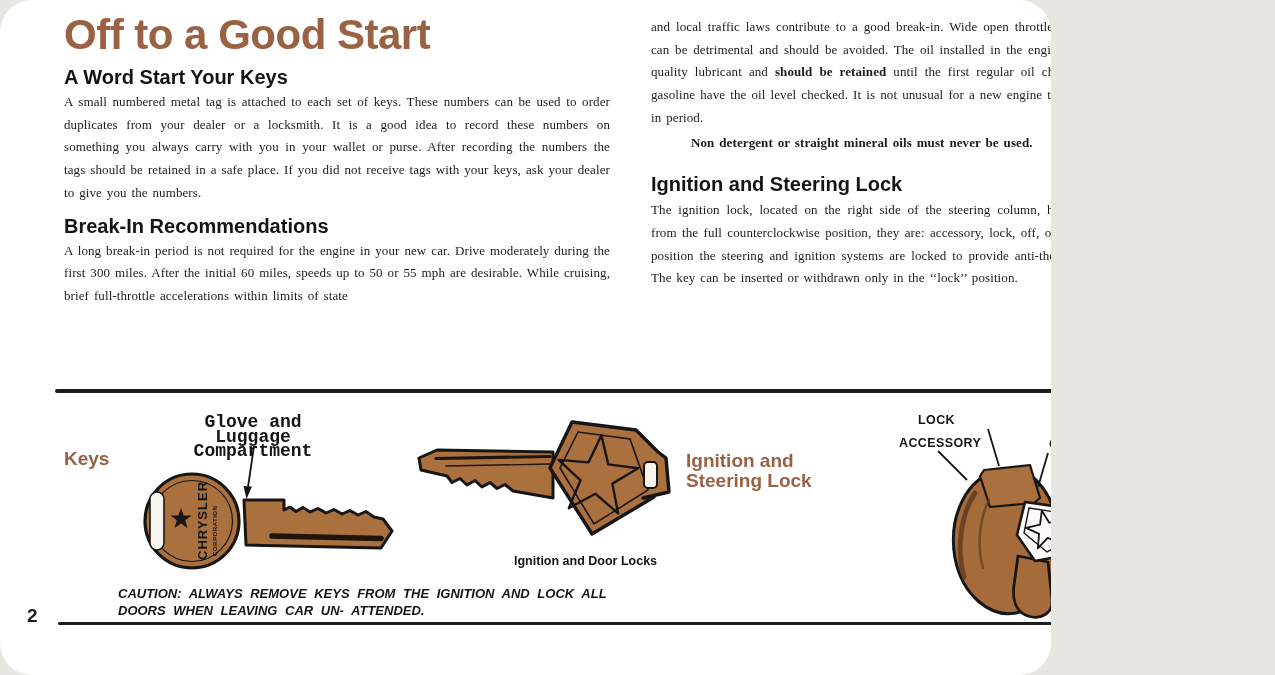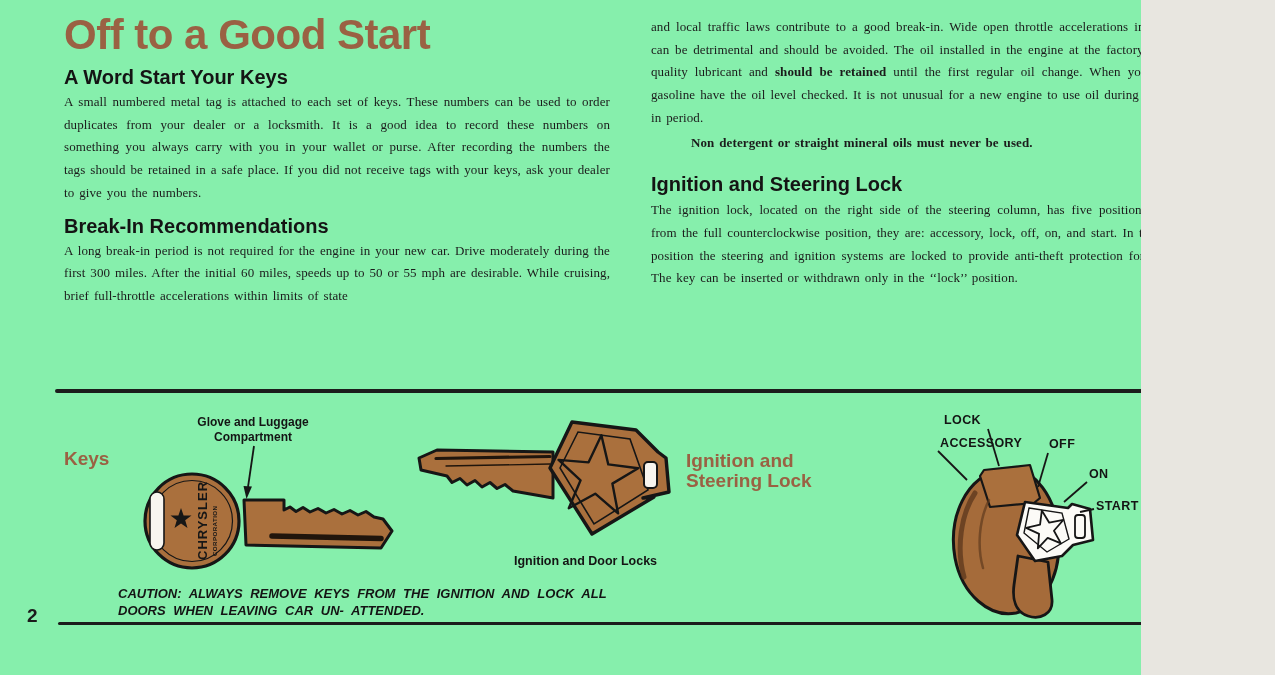--- a/index.html
+++ b/index.html
@@ -1,20 +1,21 @@
 <!DOCTYPE html>
 <html><head>
 <meta charset="utf-8">
 <style>
   html,body { margin:0; padding:0; background:#e8e6e0; }
   .page {
-    position:relative; width:1141px; height:675px; overflow:hidden;
-    background:#86efac;
+    position:relative; width:1051px; height:675px; overflow:hidden;
+    background:#ffffff;
     font-family:"Liberation Serif", serif;
     color:#1b1b1b;
+    border-radius:32px;
   }
   
   .col { position:absolute; }
   .col-left  { left:64px;  top:12px; width:546px; }
   .col-right { left:651px; top:16px; width:548px; }
   .page-title {
     font-family:"Liberation Sans", sans-serif; font-weight:bold;
     font-size:42px; line-height:46px; color:#9a6143;
     margin:0 0 7px 0; letter-spacing:-0.5px;
   }
@@ -36,26 +37,26 @@
     position:absolute; left:27px; top:605px;
     font-family:"Liberation Sans", sans-serif; font-weight:bold; font-size:19px;
   }
   
   .fig-label {
     position:absolute; font-family:"Liberation Sans", sans-serif;
     font-weight:bold; color:#141414;
   }
   .accent { color:#9a6143;margin-top:36px; }
   .lbl-keys    { left:64px;  top:412px; font-size:19px; }
-  .lbl-glove   { left:183px; top:415px; width:140px; text-align:center; font-size:12px; line-height:14.5px; }
+  .lbl-glove   { left:183px; top:415px; width:140px; text-align:center; font-size:18px; line-height:14.5px;font-family:Liberation Mono, monospace; }
   .lbl-iddoor  { left:514px; top:554px; font-size:12.5px; }
   .lbl-isl     { left:686px; top:415px; font-size:19px; line-height:20px; }
   .pos-lbl     { font-size:12.5px; letter-spacing:0.4px; }
-  .lbl-accessory { left:940px;  top:436px; }
-  .lbl-lock      { left:944px;  top:413px;text-align:center; }
+  .lbl-accessory { left:899px;  top:436px; }
+  .lbl-lock      { left:918px;  top:413px;text-align:center; }
   .lbl-off       { left:1049px; top:437px; }
   .lbl-on        { left:1089px; top:467px; }
   .lbl-start     { left:1096px; top:499px; }
   .caution {
     position:absolute; left:118px; top:585px;
     font-family:"Liberation Sans", sans-serif; font-weight:bold; font-style:italic;
     font-size:13px; line-height:17px; word-spacing:4px; color:#141414;
   }
   .fig-svg { position:absolute; left:0; top:395px; }
 </style>

